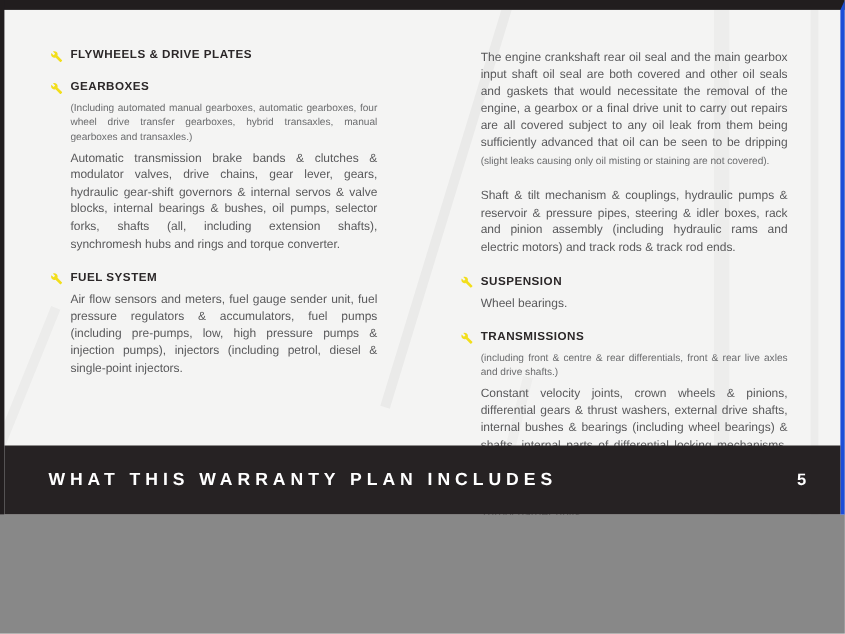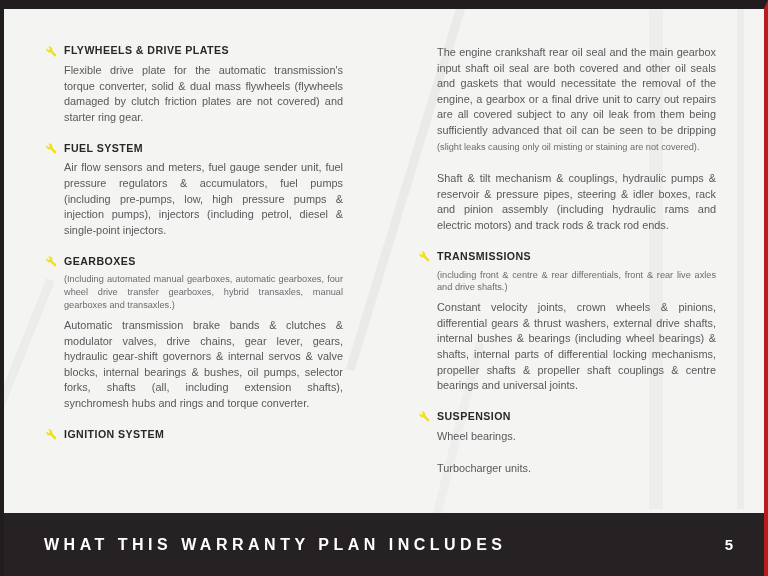--- a/index.html
+++ b/index.html
@@ -1,23 +1,23 @@
 <!DOCTYPE html>
 <html><head>
 <meta charset="utf-8">
 <style>
   html,body{margin:0;padding:0;background:#888;}
   .page{
     position:relative;
-    width:768px;height:576px;
+    width:768px;height:468px;
     box-sizing:border-box;
     background:#f4f4f3;
     border-top:9px solid #211d1e;
     border-left:4px solid #211d1e;
-    border-right:4px solid #b91c1c;
+    border-right:4px solid #1d4ed8;
     overflow:hidden;
     font-family:"Liberation Sans", sans-serif;
   }
   
   .wm{position:absolute;pointer-events:none;}
   .wm1{top:-30px;left:400px;width:9px;height:400px;background:rgba(60,60,60,.05);transform:rotate(17deg);}
   .wm2{top:0;left:645px;width:14px;height:500px;background:rgba(60,60,60,.035);}
   .wm3{top:0;left:733px;width:7px;height:500px;background:rgba(60,60,60,.045);}
   .wm4{top:260px;left:-14px;width:9px;height:300px;background:rgba(60,60,60,.04);transform:rotate(22deg);}
   .wm5{top:330px;left:440px;width:9px;height:260px;background:rgba(60,60,60,.03);transform:rotate(14deg);}
@@ -77,34 +77,20 @@
   <div class="section">
     <div class="sec-head">
       <span class="marker">
         <svg viewBox="0 0 24 24" aria-hidden="true">
           <path fill="#f2de1b" d="M22.7 19l-9.1-9.1c.9-2.3.4-5-1.5-6.9-2-2-5-2.4-7.4-1.3L9 6 6 9 1.6 4.7C.4 7.1.9 10.1 2.9 12.1c1.9 1.9 4.6 2.4 6.9 1.5l9.1 9.1c.4.4 1 .4 1.4 0l2.3-2.3c.5-.4.5-1.1.1-1.4z"></path>
         </svg>
       </span>
       <span class="sec-title">FLYWHEELS &amp; DRIVE PLATES</span>
     </div>
 
-    <p class="sec-body"><span>Flexible drive plate for the automatic transmission's torque converter, solid &amp; dual mass flywheels (flywheels damaged by clutch friction plates are not covered) and starter ring gear.</span></p>
-  </div>
-
-  <div class="section">
-    <div class="sec-head">
-      <span class="marker">
-        <svg viewBox="0 0 24 24" aria-hidden="true">
-          <path fill="#f2de1b" d="M22.7 19l-9.1-9.1c.9-2.3.4-5-1.5-6.9-2-2-5-2.4-7.4-1.3L9 6 6 9 1.6 4.7C.4 7.1.9 10.1 2.9 12.1c1.9 1.9 4.6 2.4 6.9 1.5l9.1 9.1c.4.4 1 .4 1.4 0l2.3-2.3c.5-.4.5-1.1.1-1.4z"></path>
-        </svg>
-      </span>
-      <span class="sec-title">FUEL SYSTEM</span>
-    </div>
-
-    <p class="sec-body"><span>Air flow sensors and meters, fuel gauge sender unit, fuel pressure regulators &amp; accumulators, fuel pumps (including pre-pumps, low, high pressure pumps &amp; injection pumps), injectors (including petrol, diesel &amp; single-point injectors.</span></p>
   </div>
 
   <div class="section">
     <div class="sec-head">
       <span class="marker">
         <svg viewBox="0 0 24 24" aria-hidden="true">
           <path fill="#f2de1b" d="M22.7 19l-9.1-9.1c.9-2.3.4-5-1.5-6.9-2-2-5-2.4-7.4-1.3L9 6 6 9 1.6 4.7C.4 7.1.9 10.1 2.9 12.1c1.9 1.9 4.6 2.4 6.9 1.5l9.1 9.1c.4.4 1 .4 1.4 0l2.3-2.3c.5-.4.5-1.1.1-1.4z"></path>
         </svg>
       </span>
       <span class="sec-title">GEARBOXES</span>
@@ -113,22 +99,27 @@
     <p class="sec-body"><span>Automatic transmission brake bands &amp; clutches &amp; modulator valves, drive chains, gear lever, gears, hydraulic gear-shift governors &amp; internal servos &amp; valve blocks, internal bearings &amp; bushes, oil pumps, selector forks, shafts (all, including extension shafts), synchromesh hubs and rings and torque converter.</span></p>
   </div>
 
   <div class="section">
     <div class="sec-head">
       <span class="marker">
         <svg viewBox="0 0 24 24" aria-hidden="true">
           <path fill="#f2de1b" d="M22.7 19l-9.1-9.1c.9-2.3.4-5-1.5-6.9-2-2-5-2.4-7.4-1.3L9 6 6 9 1.6 4.7C.4 7.1.9 10.1 2.9 12.1c1.9 1.9 4.6 2.4 6.9 1.5l9.1 9.1c.4.4 1 .4 1.4 0l2.3-2.3c.5-.4.5-1.1.1-1.4z"></path>
         </svg>
       </span>
-      <span class="sec-title">IGNITION SYSTEM</span>
+      <span class="sec-title">FUEL SYSTEM</span>
     </div>
+
+    <p class="sec-body"><span>Air flow sensors and meters, fuel gauge sender unit, fuel pressure regulators &amp; accumulators, fuel pumps (including pre-pumps, low, high pressure pumps &amp; injection pumps), injectors (including petrol, diesel &amp; single-point injectors.</span></p>
+  </div>
+
+  <div class="section">
 
   </div>
 </div>
     <div class="col">
   <div class="section">
 
     <p class="sec-body"><span>The engine crankshaft rear oil seal and the main gearbox input shaft oil seal are both covered and other oil seals and gaskets that would necessitate the removal of the engine, a gearbox or a final drive unit to carry out repairs are all covered subject to any oil leak from them being sufficiently advanced that oil can be seen to be dripping</span><span class="fineprint"> (slight leaks causing only oil misting or staining are not covered).</span></p>
   </div>
 
   <div class="section">
@@ -136,37 +127,37 @@
     <p class="sec-body"><span>Shaft &amp; tilt mechanism &amp; couplings, hydraulic pumps &amp; reservoir &amp; pressure pipes, steering &amp; idler boxes, rack and pinion assembly (including hydraulic rams and electric motors) and track rods &amp; track rod ends.</span></p>
   </div>
 
   <div class="section">
     <div class="sec-head">
       <span class="marker">
         <svg viewBox="0 0 24 24" aria-hidden="true">
           <path fill="#f2de1b" d="M22.7 19l-9.1-9.1c.9-2.3.4-5-1.5-6.9-2-2-5-2.4-7.4-1.3L9 6 6 9 1.6 4.7C.4 7.1.9 10.1 2.9 12.1c1.9 1.9 4.6 2.4 6.9 1.5l9.1 9.1c.4.4 1 .4 1.4 0l2.3-2.3c.5-.4.5-1.1.1-1.4z"></path>
         </svg>
       </span>
-      <span class="sec-title">TRANSMISSIONS</span>
+      <span class="sec-title">SUSPENSION</span>
     </div>
-    <p class="sec-note">(including front &amp; centre &amp; rear differentials, front &amp; rear live axles and drive shafts.)</p>
-    <p class="sec-body"><span>Constant velocity joints, crown wheels &amp; pinions, differential gears &amp; thrust washers, external drive shafts, internal bushes &amp; bearings (including wheel bearings) &amp; shafts, internal parts of differential locking mechanisms, propeller shafts &amp; propeller shaft couplings &amp; centre bearings and universal joints.</span></p>
+
+    <p class="sec-body"><span>Wheel bearings.</span></p>
   </div>
 
   <div class="section">
     <div class="sec-head">
       <span class="marker">
         <svg viewBox="0 0 24 24" aria-hidden="true">
           <path fill="#f2de1b" d="M22.7 19l-9.1-9.1c.9-2.3.4-5-1.5-6.9-2-2-5-2.4-7.4-1.3L9 6 6 9 1.6 4.7C.4 7.1.9 10.1 2.9 12.1c1.9 1.9 4.6 2.4 6.9 1.5l9.1 9.1c.4.4 1 .4 1.4 0l2.3-2.3c.5-.4.5-1.1.1-1.4z"></path>
         </svg>
       </span>
-      <span class="sec-title">SUSPENSION</span>
+      <span class="sec-title">TRANSMISSIONS</span>
     </div>
-
-    <p class="sec-body"><span>Wheel bearings.</span></p>
+    <p class="sec-note">(including front &amp; centre &amp; rear differentials, front &amp; rear live axles and drive shafts.)</p>
+    <p class="sec-body"><span>Constant velocity joints, crown wheels &amp; pinions, differential gears &amp; thrust washers, external drive shafts, internal bushes &amp; bearings (including wheel bearings) &amp; shafts, internal parts of differential locking mechanisms, propeller shafts &amp; propeller shaft couplings &amp; centre bearings and universal joints.</span></p>
   </div>
 
   <div class="section">
 
     <p class="sec-body"><span>Turbocharger units.</span></p>
   </div>
 </div>
   </div>
 
   <div class="footer">

